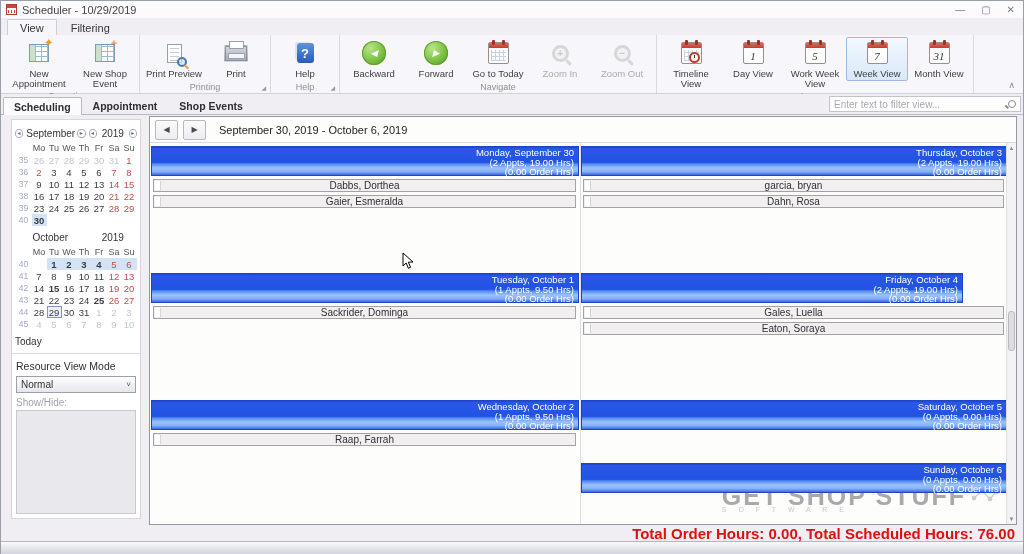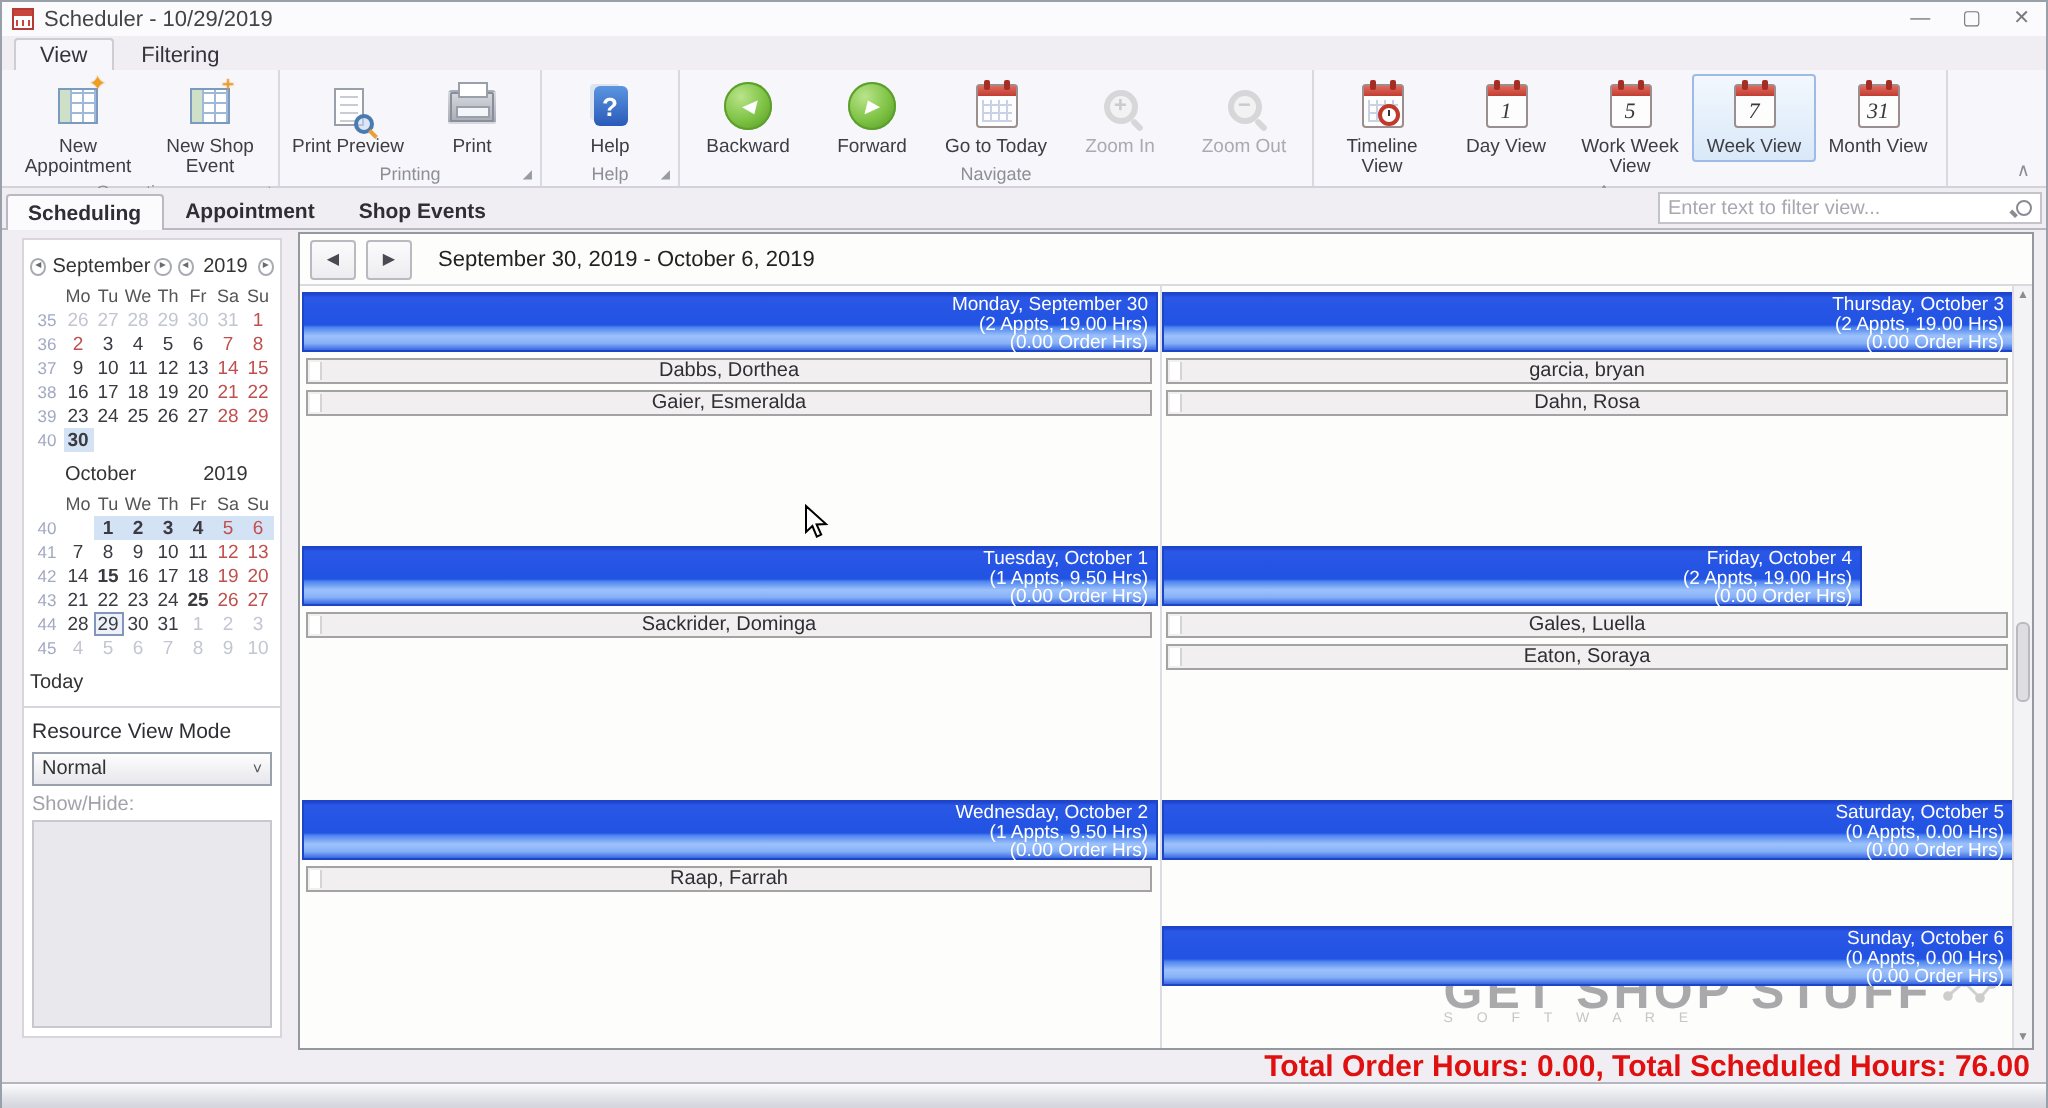--- a/index.html
+++ b/index.html
@@ -516,21 +516,21 @@
               <span>Dahn, Rosa</span>
             </div>
             <div class="dayheader" style="left: 1px; top: 130px; width: 428px;">
               <div>Tuesday, October 1</div>
               <div>(1 Appts, 9.50 Hrs)</div>
               <div>(0.00 Order Hrs)</div>
             </div>
             <div class="apptbar" style="left: 3px; top: 163px; width: 423px;">
               <span>Sackrider, Dominga</span>
             </div>
-            <div class="dayheader" style="left: 431px; top: 130px; width: 350px;">
+            <div class="dayheader" style="left: 431px; top: 130px; width: 382px;">
               <div>Friday, October 4</div>
               <div>(2 Appts, 19.00 Hrs)</div>
               <div>(0.00 Order Hrs)</div>
             </div>
             <div class="apptbar" style="left: 433px; top: 179px; width: 421px;">
               <span>Eaton, Soraya</span>
             </div>
             <div class="apptbar" style="left: 433px; top: 163px; width: 421px;">
               <span>Gales, Luella</span>
             </div>

